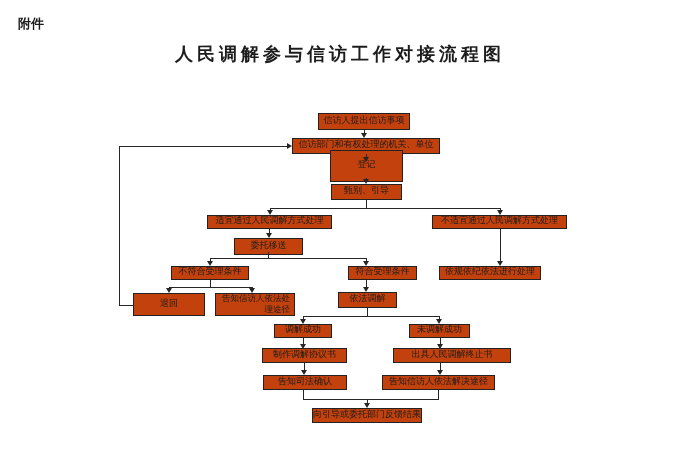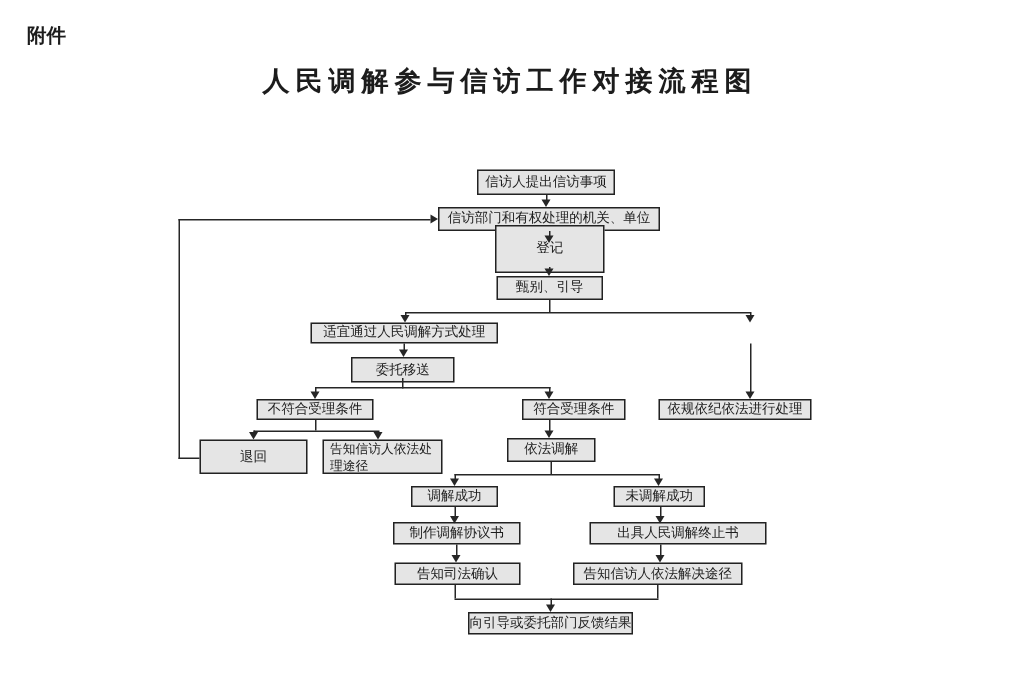--- a/index.html
+++ b/index.html
@@ -2,43 +2,44 @@
 <html><head>
 <meta charset="utf-8">
 <style>
   html,body{margin:0;padding:0;background:#fff;}
   #page{position:relative;width:680px;height:456px;background:#ffffff;overflow:hidden;
         font-family:"Liberation Serif","DejaVu Serif",serif;color:#1c1c1c;}
   #attachment{position:absolute;left:18px;top:15px;font-size:13px;font-weight:bold;
         font-family:"Liberation Sans","DejaVu Sans",sans-serif;}
   #title{position:absolute;left:0;right:0;top:42px;text-align:center;font-size:18px;
         font-weight:bold;letter-spacing:4px;}
-  .box{position:absolute;box-sizing:border-box;border:1.5px solid #222;background:#e5e5e5;
-        display:flex;align-items:center;justify-content:center;text-align:left;
-        font-size:9px;line-height:1.1;white-space:nowrap;}
+  .box{position:absolute;box-sizing:border-box;border:1.5px solid #222;background:#c2410c;
+        display:flex;align-items:center;justify-content:center;text-align:right;
+        font-size:9px;line-height:1.1;white-space:nowrap;font-family:Liberation Mono, monospace;}
   .box.wrap{white-space:normal;font-size:8.5px;line-height:1.2;padding:0 4px;}
   .l{position:absolute;background:#262626;}
   .ad{position:absolute;width:0;height:0;border-left:3px solid transparent;
       border-right:3px solid transparent;border-top:5px solid #262626;}
   .ar{position:absolute;width:0;height:0;border-top:3px solid transparent;
       border-bottom:3px solid transparent;border-left:5px solid #262626;}
 </style>
 </head>
 <body>
 
 <div id="page">
 
   <div id="attachment">附件</div>
   <div id="title">人民调解参与信访工作对接流程图</div>
 
   <div class="box" style="left:318px;top:113px;width:92px;height:17px">信访人提出信访事项</div>
   <div class="box" style="left:292px;top:138px;width:148px;height:16px">信访部门和有权处理的机关、单位</div>
   <div class="box" style="left:330px;top:150px;width:73px;height:32px">登记</div>
   <div class="box" style="left:331px;top:184px;width:71px;height:16px">甄别、引导</div>
   <div class="box" style="left:207px;top:215px;width:125px;height:14px">适宜通过人民调解方式处理</div>
+  <div class="box" style="left:432px;top:215px;width:135px;height:14px">不适宜通过人民调解方式处理</div>
   <div class="box" style="left:234px;top:238px;width:69px;height:17px">委托移送</div>
   <div class="box" style="left:439px;top:266px;width:102px;height:14px">依规依纪依法进行处理</div>
   <div class="box" style="left:171px;top:266px;width:78px;height:14px">不符合受理条件</div>
   <div class="box" style="left:348px;top:266px;width:69px;height:14px">符合受理条件</div>
   <div class="box" style="left:133px;top:293px;width:72px;height:23px">退回</div>
   <div class="box wrap" style="left:215px;top:293px;width:80px;height:23px">告知信访人依法处理途径</div>
   <div class="box" style="left:338px;top:292px;width:59px;height:16px">依法调解</div>
   <div class="box" style="left:274px;top:324px;width:58px;height:14px">调解成功</div>
   <div class="box" style="left:409px;top:324px;width:61px;height:14px">未调解成功</div>
   <div class="box" style="left:262px;top:348px;width:85px;height:15px">制作调解协议书</div>

